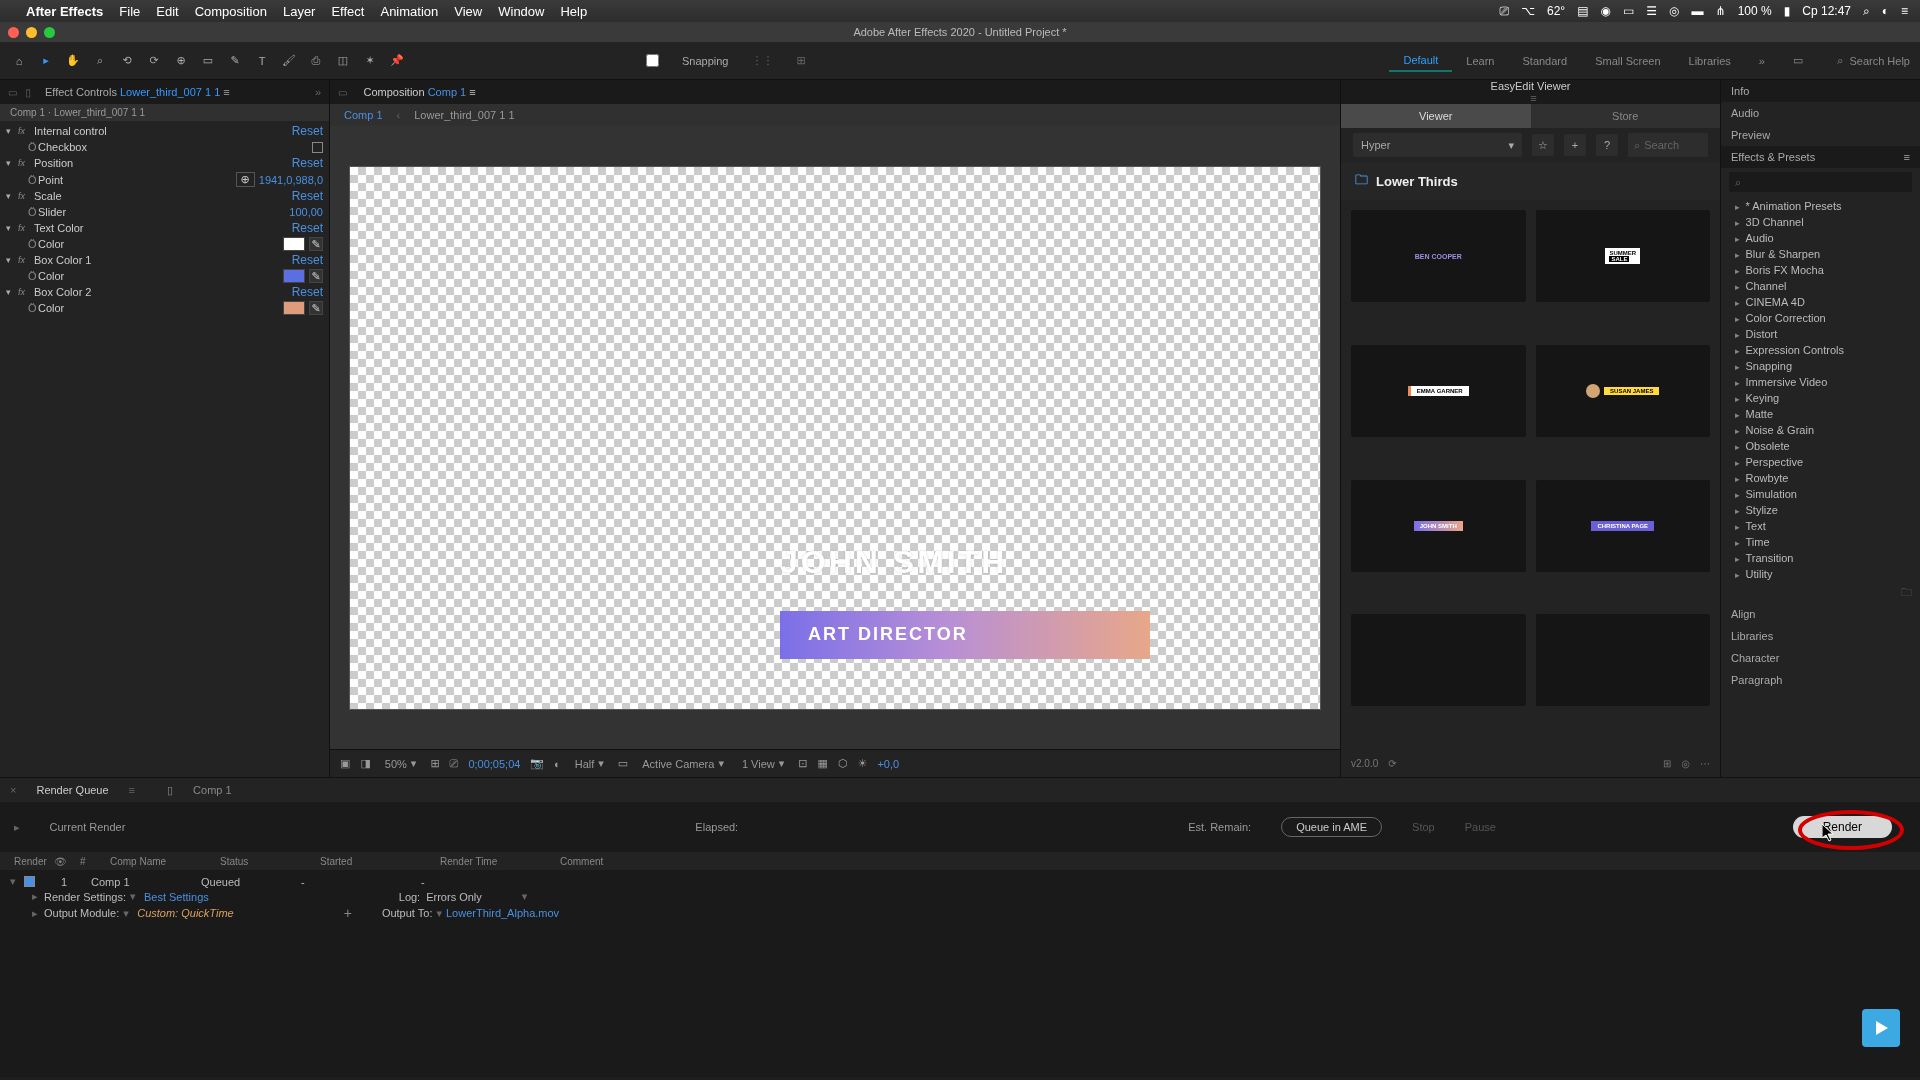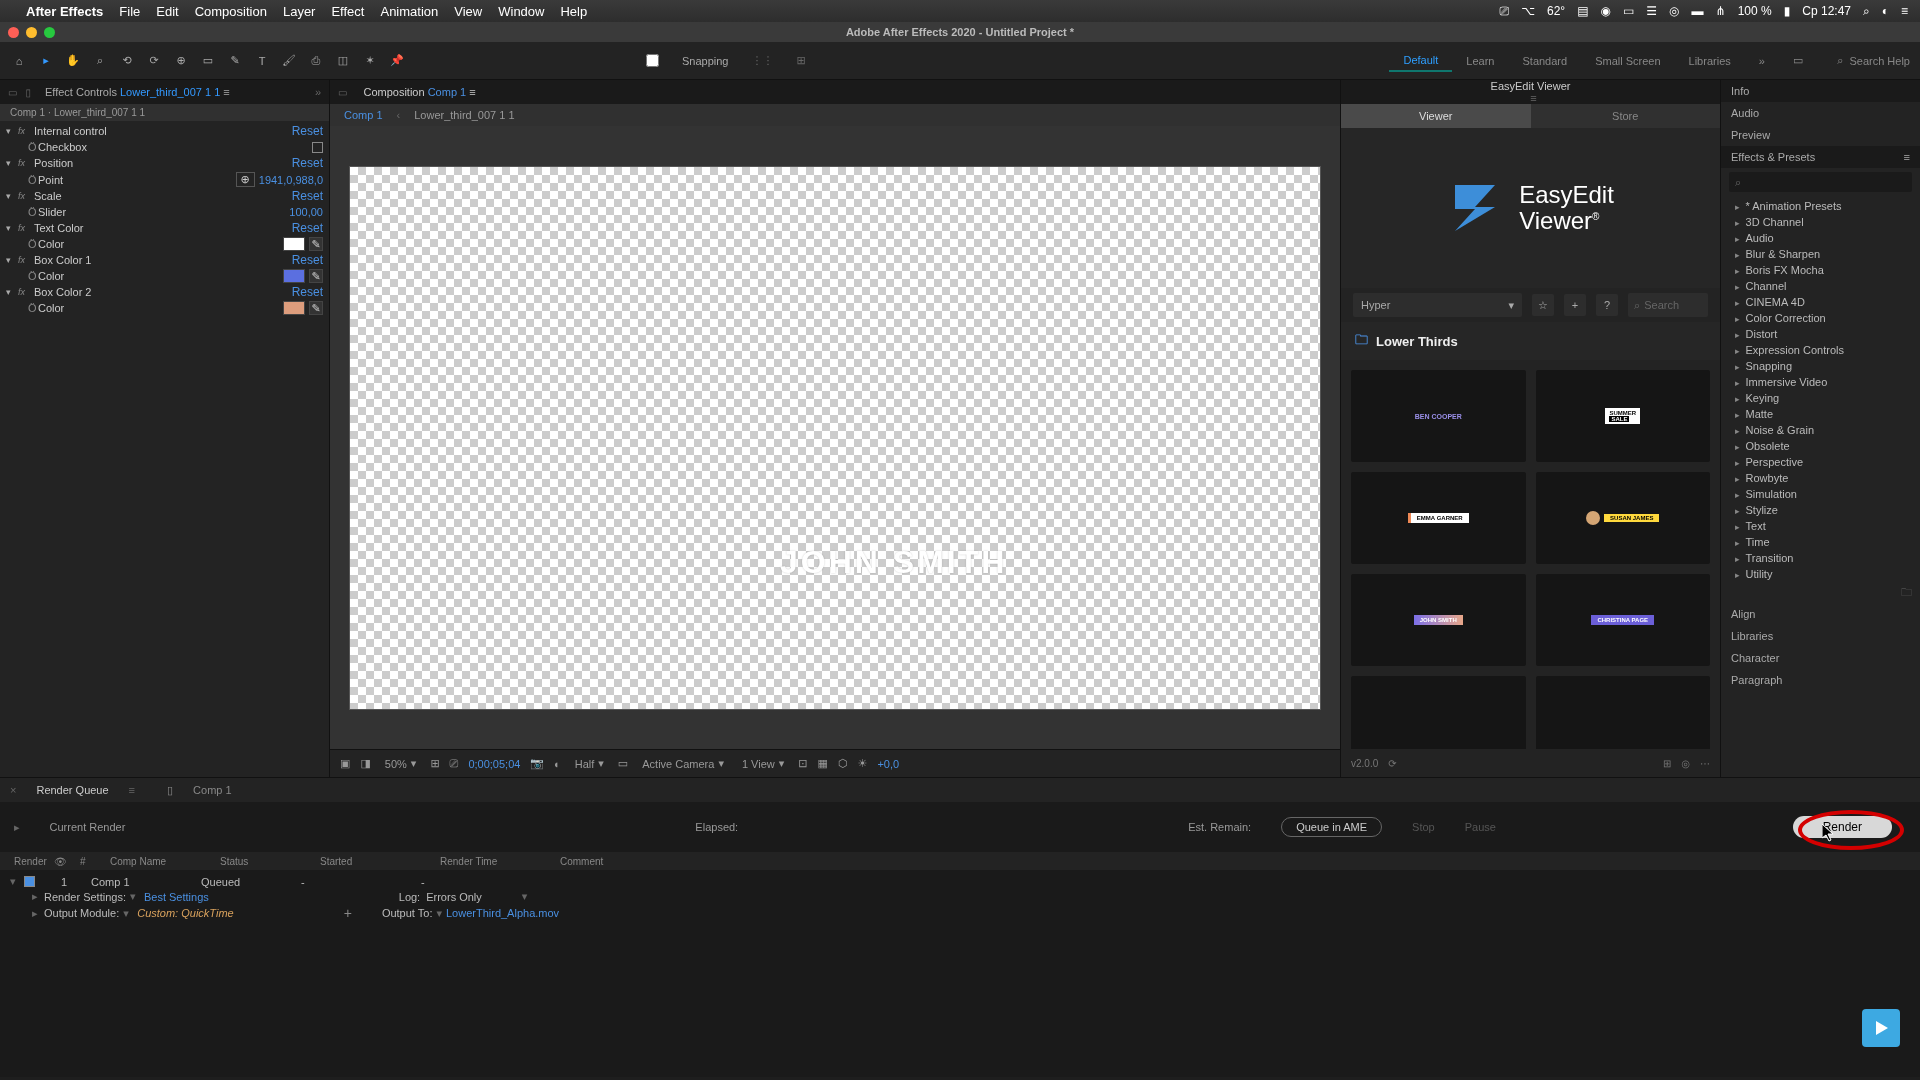--- a/index.html
+++ b/index.html
@@ -7,21 +7,21 @@
 
 
 .mac-menubar { height: 22px; background: linear-gradient(#3a3a3a, #2d2d2d); display: flex; align-items: center; padding: 0 12px; font-size: 13px; color: #fff; }
 .mac-menubar .apple { margin-right: 14px; font-size: 15px; }
 .mac-menubar .app-name { font-weight: 700; margin-right: 16px; }
 .mac-menubar .menu-item { margin-right: 16px; cursor: default; }
 .mac-menubar .right { margin-left: auto; display: flex; align-items: center; gap: 12px; }
 .mac-menubar .right span { font-size: 12px; }
 
 
-.window-titlebar { height: 20px; background: #3a3a3a; display: flex; align-items: center; justify-content: center; font-size: 11px; color: #bbb; position: relative; font-weight: bold; }
+.window-titlebar { height: 20px; background: #3a3a3a; display: flex; align-items: center; justify-content: center; font-size: 11px; color: #bbb; position: relative; }
 .traffic-lights { position: absolute; left: 8px; display: flex; gap: 7px; }
 .traffic-light { width: 11px; height: 11px; border-radius: 50%; }
 .tl-red { background: #ff5f56; } .tl-yellow { background: #ffbd2e; } .tl-green { background: #27c93f; }
 
 
 .toolbar { height: 38px; background: #232323; display: flex; align-items: center; padding: 0 10px; border-bottom: 1px solid #111; }
 .tool-icons { display: flex; gap: 9px; align-items: center; }
 .tool-icon { width: 18px; height: 18px; color: #aaa; display: flex; align-items: center; justify-content: center; cursor: pointer; }
 .tool-icon.active { color: #3399ff; }
 .snapping-group { display: flex; align-items: center; gap: 23px; margin-left: 240px; font-size: 11px; color: #aaa; }
@@ -297,20 +297,23 @@
       <span class="comp-tab active"><span>Composition</span> <span class="compname">Comp 1</span> ≡</span>
     </div>
     <div class="comp-subtabs">
       <span class="comp-subtab">Comp 1</span>
       <span style="color:#666">‹</span>
       <span class="comp-subtab dim">Lower_third_007 1 1</span>
     </div>
     <div class="viewport-wrap">
       <div class="viewport">
         <div class="lower-third-name">JOHN SMITH</div>
+        <div class="lower-third-box">
+          <span>ART DIRECTOR</span>
+        </div>
       </div>
     </div>
     <div class="viewport-footer">
       <span class="vf-icon">▣</span>
       <span class="vf-icon">◨</span>
       <span class="vf-dd"><span>50%</span> ▾</span>
       <span class="vf-icon">⊞</span>
       <span class="vf-icon">⎚</span>
       <span class="vf-time">0;00;05;04</span>
       <span class="vf-icon">📷</span>
@@ -328,29 +331,20 @@
   </div>
 
   <div class="easyedit-panel">
     <div class="ee-tabs">
       <span class="ee-tab">EasyEdit Viewer</span>
       <span style="margin-left:6px;color:#666">≡</span>
     </div>
     <div class="ee-subtabs">
       <div class="ee-subtab active">Viewer</div>
       <div class="ee-subtab">Store</div>
-    </div>
-    <div class="ee-logo-area">
-      <svg class="ee-logo-mark" viewBox="0 0 56 46">
-          <path d="M8 0 L48 0 L28 22 L48 22 L8 46 L28 24 L8 24 Z" fill="#3d8ed9"></path>
-        </svg>
-      <div class="ee-logo-text">
-        <div>EasyEdit</div>
-        <div><span class="v">Viewer</span><sup style="font-size:10px">®</sup></div>
-      </div>
     </div>
     <div class="ee-toolbar">
       <div class="ee-dd">
           <span>Hyper</span>
           <span style="margin-left:auto">▾</span>
         </div>
       <div class="ee-btn">☆</div>
       <div class="ee-btn">+</div>
       <div class="ee-btn">?</div>
       <div class="ee-search">

